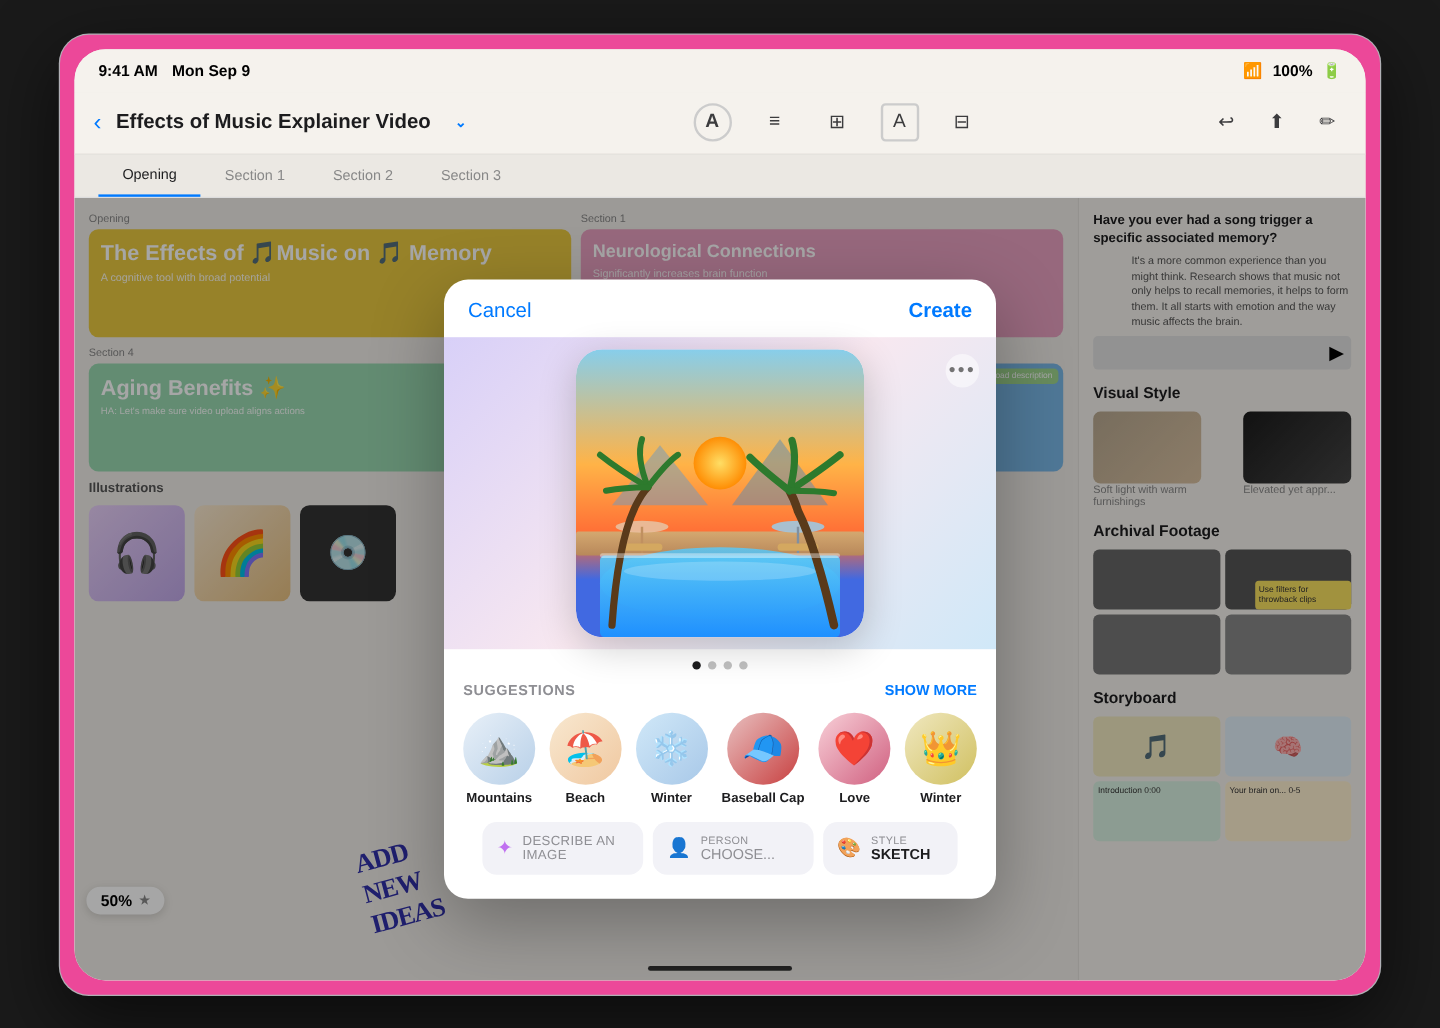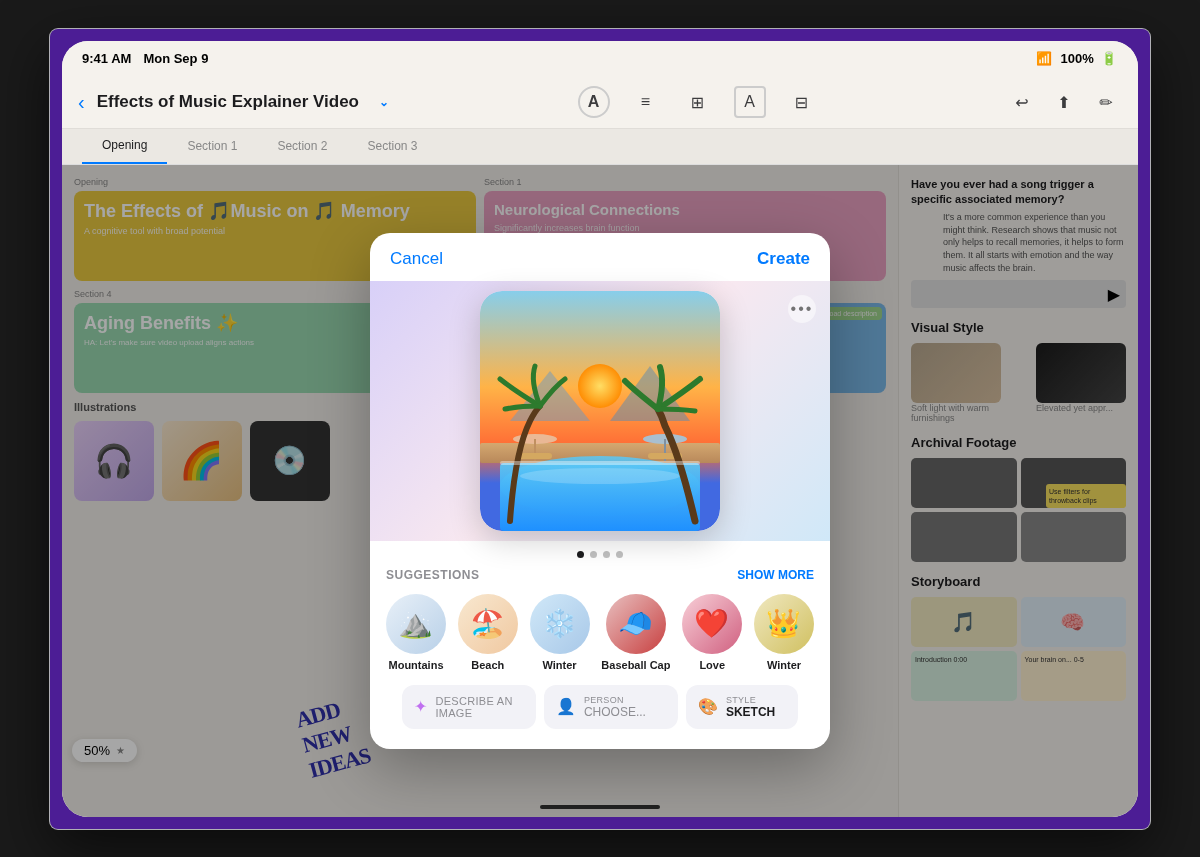--- a/index.html
+++ b/index.html
@@ -11,22 +11,22 @@
       align-items: center;
       justify-content: center;
       font-family: -apple-system, BlinkMacSystemFont, 'SF Pro Display', 'Helvetica Neue', sans-serif;
       overflow: hidden;
     }
 
     
     .ipad-shell {
       width: 1100px;
       height: 800px;
-      background: #4c1d95;
-      border-radius: 8px;
+      background: #ec4899;
+      border-radius: 24px;
       padding: 12px;
       position: relative;
       box-shadow: 0 0 0 1px #b0b0b5, 0 20px 60px rgba(0,0,0,0.6);
     }
     .ipad-screen {
       width: 100%;
       height: 100%;
       background: #f0ede8;
       border-radius: 26px;
       overflow: hidden;
@@ -418,21 +418,21 @@
 
         <div style="margin-top:8px;">
           <div class="slide-label" style="font-size:11px;font-weight:600;color:#555;margin-bottom:6px;">Illustrations</div>
           <div class="stickers-row">
             <div class="sticker-item" style="background:linear-gradient(135deg,#e8d0f8,#c0a8e8);display:flex;align-items:center;justify-content:center;font-size:32px;">🎧</div>
             <div class="sticker-item" style="background:linear-gradient(135deg,#f8e8d0,#e8c080);display:flex;align-items:center;justify-content:center;font-size:36px;">🌈</div>
             <div class="sticker-item" style="background:#333;display:flex;align-items:center;justify-content:center;font-size:28px;">💿</div>
           </div>
         </div>
 
-        <div style="position:absolute;bottom:55px;left:10px;background:#fff;border-radius:20px;padding:4px 12px;box-shadow:0 2px 8px rgba(0,0,0,0.15);display:flex;align-items:center;gap:6px;font-size:13px;font-weight:400;">
+        <div style="position:absolute;bottom:55px;left:10px;background:#fff;border-radius:20px;padding:4px 12px;box-shadow:0 2px 8px rgba(0,0,0,0.15);display:flex;align-items:center;gap:6px;font-size:13px;font-weight:700;">
           <span>50%</span>
           <span style="font-size:10px;color:#888;">★</span>
         </div>
 
         <div style="position:absolute;bottom:40px;left:240px;color:#3030aa;font-size:22px;font-weight:700;transform:rotate(-15deg);font-family:'Brush Script MT',cursive;letter-spacing:-1px;">ADD<br>NEW<br>IDEAS</div>
       </div>
 
       <div class="right-panel">
         <div style="margin-bottom:12px;">
           <p style="font-size:11px;font-weight:600;line-height:1.4;margin-bottom:4px;color:#1c1c1e;">Have you ever had a song trigger a specific associated memory?</p>

